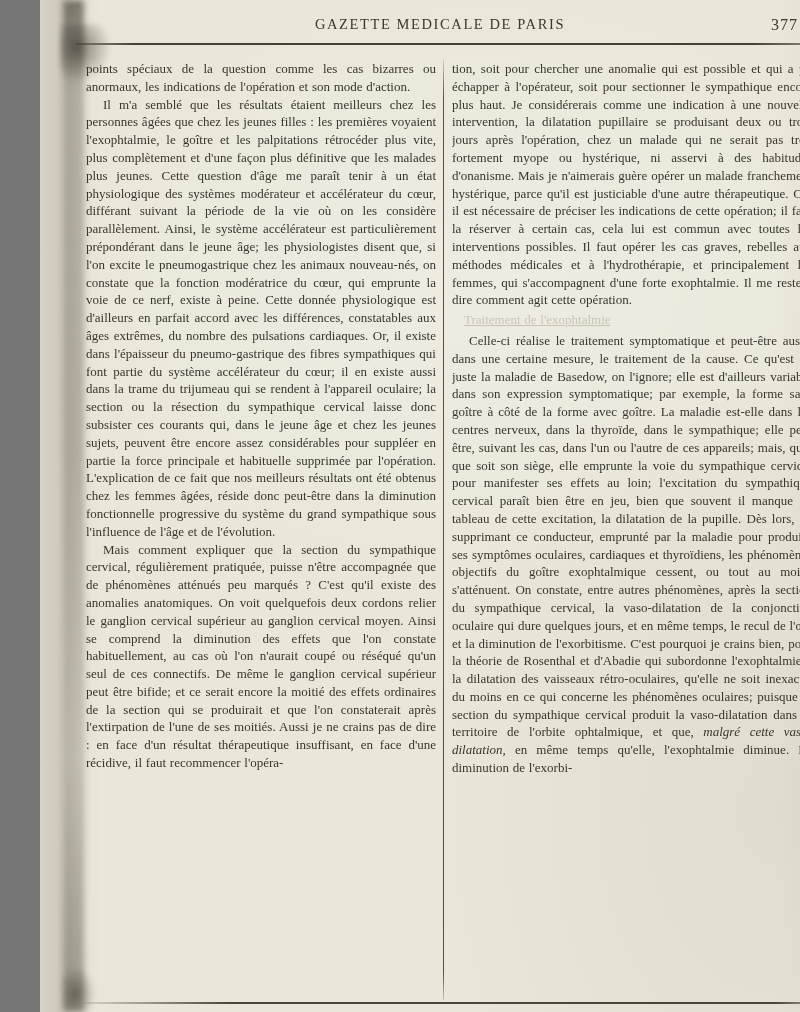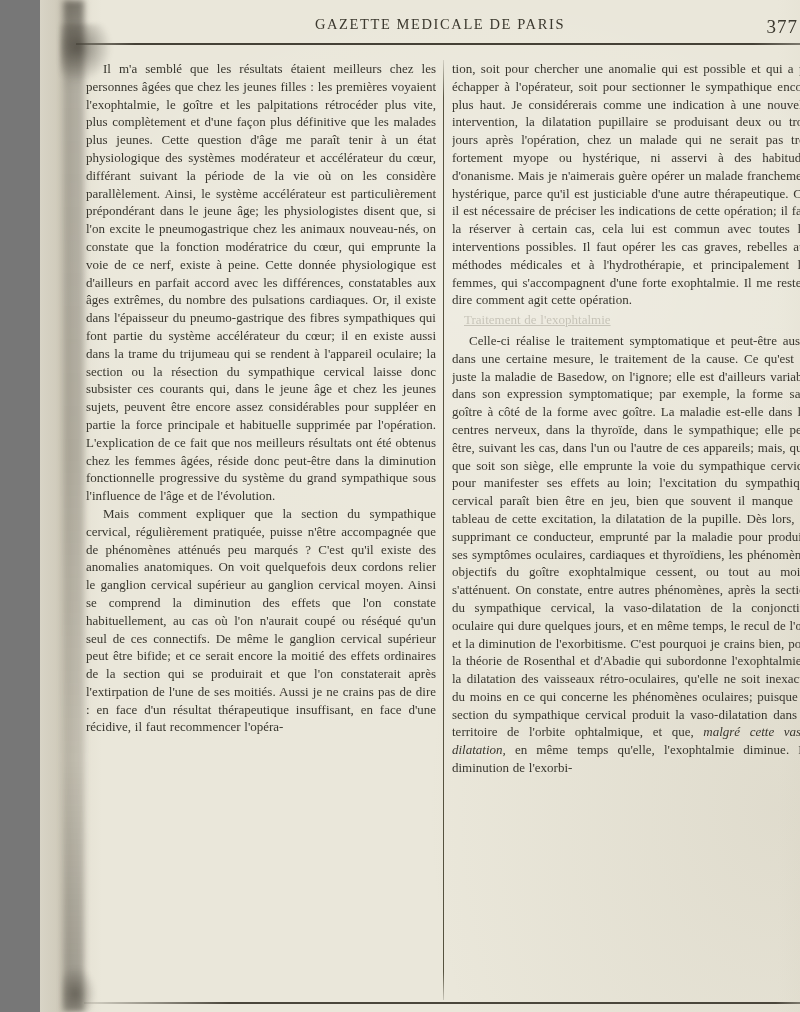--- a/index.html
+++ b/index.html
@@ -36,21 +36,21 @@
     background: radial-gradient(ellipse at 40% 60%, rgba(42,38,30,0.45), rgba(42,38,30,0) 70%);
     filter: blur(2px);
   }
   .header { position: absolute; top: 16px; left: 0; width: 100%; height: 24px; }
   .header-title {
     position: absolute; left: 0; right: 0; text-align: center;
     font-size: 14.5px; letter-spacing: 1.6px; color: #3b382e;
   }
   .page-number {
     position: absolute; right: 42px; top: 0;
-    font-size: 19px; letter-spacing: 1px; color: #3b382e; font-family: Liberation Serif, serif;
+    font-size: 16px; letter-spacing: 1px; color: #3b382e; font-family: Liberation Serif, serif;
   }
   .header-rule {
     position: absolute; top: 43px; left: 36px; right: 28px; height: 2px;
     background: linear-gradient(90deg, rgba(58,54,44,0.45), #454136 8%, #454136 92%, rgba(58,54,44,0.55));
   }
   .columns {
     position: absolute; top: 56px; left: 0; width: 800px; height: 944px;
     display: flex;
     padding: 4px 28px 0 46px;
     overflow: hidden;
@@ -96,20 +96,21 @@
 
   <header class="header">
     <div class="header-title">GAZETTE MEDICALE DE PARIS</div>
     <div class="page-number">377</div>
   </header>
 
   <div class="header-rule"></div>
 
   <main class="columns">
     <section class="column left" id="col-left">
+        <p class="no-indent"><span>points spéciaux de la question comme les cas bizarres ou anormaux, les indications de l'opération et son mode d'action.</span></p>
         <p><span>Il m'a semblé que les résultats étaient meilleurs chez les personnes âgées que chez les jeunes filles : les premières voyaient l'exophtalmie, le goître et les palpitations rétrocéder plus vite, plus complètement et d'une façon plus définitive que les malades plus jeunes. Cette question d'âge me paraît tenir à un état physiologique des systèmes modérateur et accélérateur du cœur, différant suivant la période de la vie où on les considère parallèlement. Ainsi, le système accélérateur est particulièrement prépondérant dans le jeune âge; les physiologistes disent que, si l'on excite le pneumogastrique chez les animaux nouveau-nés, on constate que la fonction modératrice du cœur, qui emprunte la voie de ce nerf, existe à peine. Cette donnée physiologique est d'ailleurs en parfait accord avec les différences, constatables aux âges extrêmes, du nombre des pulsations cardiaques. Or, il existe dans l'épaisseur du pneumo-gastrique des fibres sympathiques qui font partie du système accélérateur du cœur; il en existe aussi dans la trame du trijumeau qui se rendent à l'appareil oculaire; la section ou la résection du sympathique cervical laisse donc subsister ces courants qui, dans le jeune âge et chez les jeunes sujets, peuvent être encore assez considérables pour suppléer en partie la force principale et habituelle supprimée par l'opération. L'explication de ce fait que nos meilleurs résultats ont été obtenus chez les femmes âgées, réside donc peut-être dans la diminution fonctionnelle progressive du système du grand sympathique sous l'influence de l'âge et de l'évolution.</span></p>
         <p><span>Mais comment expliquer que la section du sympathique cervical, régulièrement pratiquée, puisse n'être accompagnée que de phénomènes atténués peu marqués ? C'est qu'il existe des anomalies anatomiques. On voit quelquefois deux cordons relier le ganglion cervical supérieur au ganglion cervical moyen. Ainsi se comprend la diminution des effets que l'on constate habituellement, au cas où l'on n'aurait coupé ou réséqué qu'un seul de ces connectifs. De même le ganglion cervical supérieur peut être bifide; et ce serait encore la moitié des effets ordinaires de la section qui se produirait et que l'on constaterait après l'extirpation de l'une de ses moitiés. Aussi je ne crains pas de dire : en face d'un résultat thérapeutique insuffisant, en face d'une récidive, il faut recommencer l'opéra-</span></p>
       </section>
     <div class="col-divider"></div>
     <section class="column right" id="col-right">
         <p class="no-indent"><span>tion, soit pour chercher une anomalie qui est possible et qui a pu échapper à l'opérateur, soit pour sectionner le sympathique encore plus haut. Je considérerais comme une indication à une nouvelle intervention, la dilatation pupillaire se produisant deux ou trois jours après l'opération, chez un malade qui ne serait pas trop fortement myope ou hystérique, ni asservi à des habitudes d'onanisme. Mais je n'aimerais guère opérer un malade franchement hystérique, parce qu'il est justiciable d'une autre thérapeutique. Car il est nécessaire de préciser les indications de cette opération; il faut la réserver à certain cas, cela lui est commun avec toutes les interventions possibles. Il faut opérer les cas graves, rebelles aux méthodes médicales et à l'hydrothérapie, et principalement les femmes, qui s'accompagnent d'une forte exophtalmie. Il me reste à dire comment agit cette opération.</span></p>
         <p class="ghost"><span>Traitement de l'exophtalmie</span></p>
         <p><span>Celle-ci réalise le traitement symptomatique et peut-être aussi, dans une certaine mesure, le traitement de la cause. Ce qu'est au juste la maladie de Basedow, on l'ignore; elle est d'ailleurs variable dans son expression symptomatique; par exemple, la forme sans goître à côté de la forme avec goître. La maladie est-elle dans les centres nerveux, dans la thyroïde, dans le sympathique; elle peut être, suivant les cas, dans l'un ou l'autre de ces appareils; mais, quel que soit son siège, elle emprunte la voie du sympathique cervical pour manifester ses effets au loin; l'excitation du sympathique cervical paraît bien être en jeu, bien que souvent il manque au tableau de cette excitation, la dilatation de la pupille. Dès lors, en supprimant ce conducteur, emprunté par la maladie pour produire ses symptômes oculaires, cardiaques et thyroïdiens, les phénomènes objectifs du goître exophtalmique cessent, ou tout au moins s'atténuent. On constate, entre autres phénomènes, après la section du sympathique cervical, la vaso-dilatation de la conjonctive oculaire qui dure quelques jours, et en même temps, le recul de l'œil et la diminution de l'exorbitisme. C'est pourquoi je crains bien, pour la théorie de Rosenthal et d'Abadie qui subordonne l'exophtalmie à la dilatation des vaisseaux rétro-oculaires, qu'elle ne soit inexacte, du moins en ce qui concerne les phénomènes oculaires; puisque la section du sympathique cervical produit la vaso-dilatation dans le territoire de l'orbite ophtalmique, et que, </span><span class="em">malgré cette vaso-dilatation,</span><span> en même temps qu'elle, l'exophtalmie diminue. La diminution de l'exorbi-</span></p>
       </section>
   </main>

